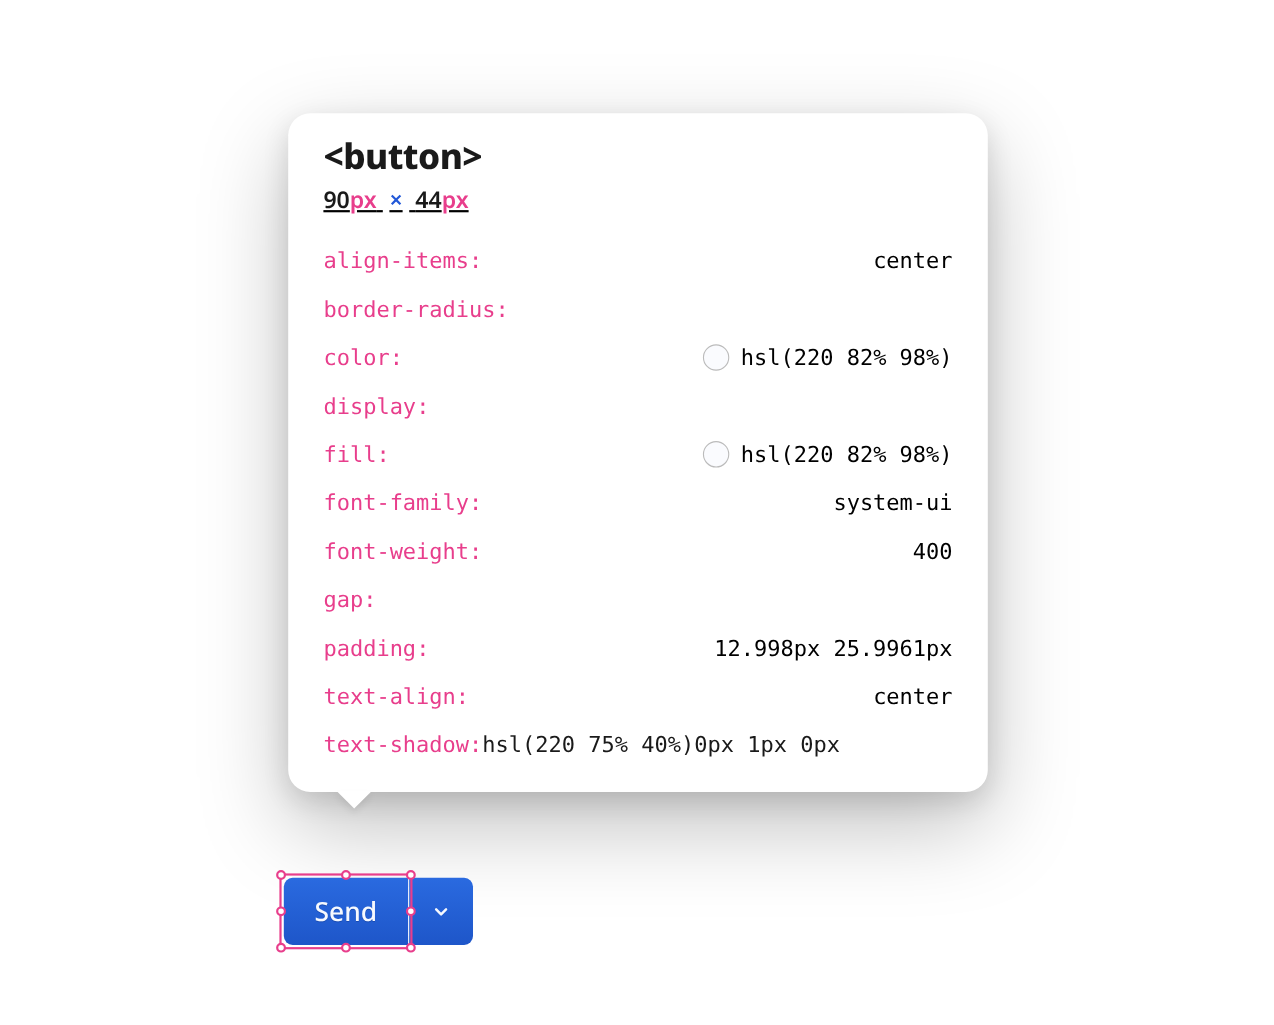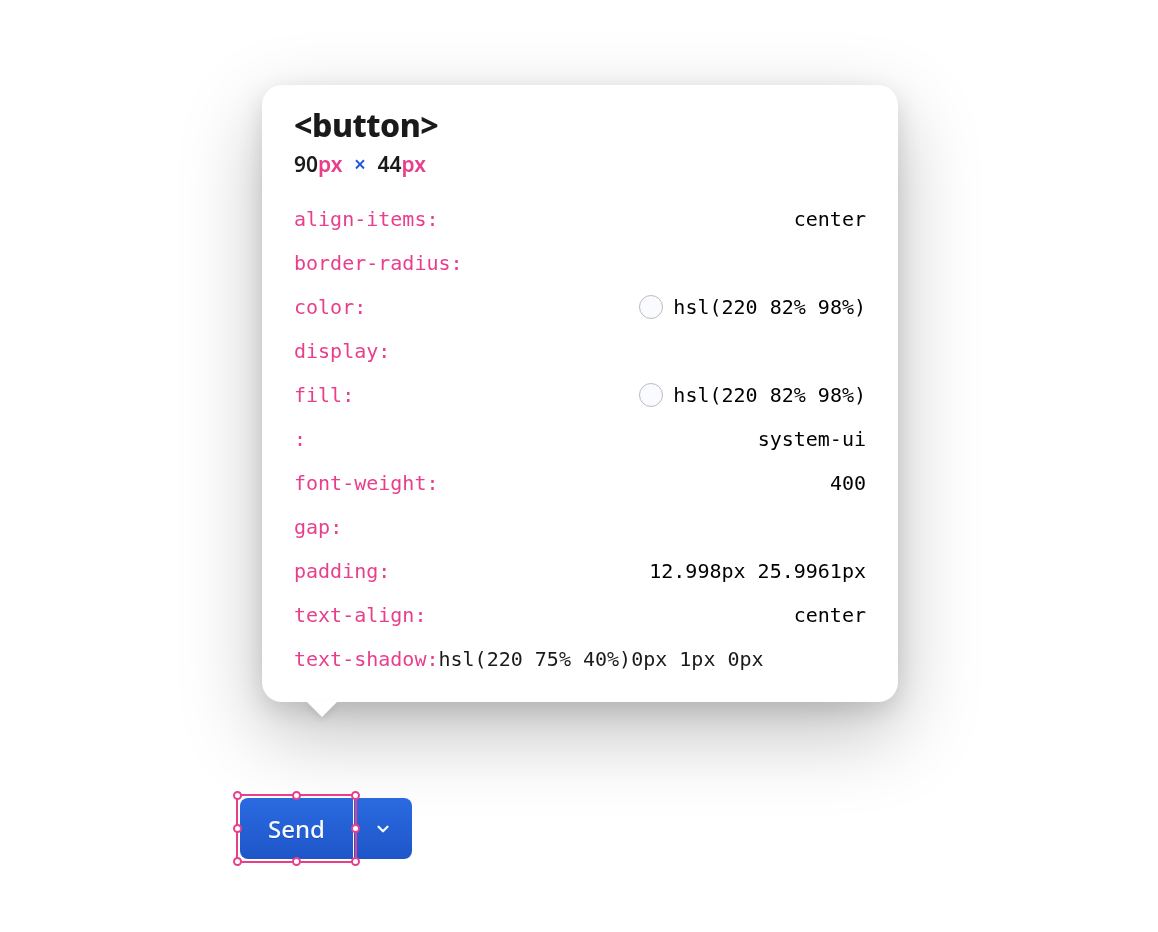--- a/index.html
+++ b/index.html
@@ -12,21 +12,21 @@
       width: 1158px;
       height: 932px;
       background: #ffffff;
       font-family: system-ui, -apple-system, sans-serif;
       position: relative;
     }
 
     .tooltip {
       position: absolute;
       left: 262px;
-      top: 85px;
+      top: 103px;
       width: 636px;
       background: #ffffff;
       border-radius: 20px;
       box-shadow: 0 30px 80px rgba(0,0,0,0.25), 0 8px 24px rgba(0,0,0,0.12);
       padding: 18px 32px 28px 32px;
     }
 
     .tooltip-tail {
       position: absolute;
       left: 44px;
@@ -48,20 +48,21 @@
       font-weight: 800;
       color: #1a1a1a;
       letter-spacing: -0.5px;
     }
 
     .dimensions {
       font-size: 21px;
       font-weight: 600;
       margin-top: 4px;
       margin-bottom: 26px;
+      text-decoration: underline;
     }
 
     .dim-num {
       color: #1a1a1a;
     }
 
     .dim-px {
       color: #e83e8c;
     }
 
@@ -118,21 +119,21 @@
       height: 24px;
       border-radius: 50%;
       border: 1.5px solid #bbb;
       background: #fafbfe;
       vertical-align: middle;
       flex-shrink: 0;
     }
 
     .button-group {
       position: absolute;
-      left: 240px;
+      left: 258px;
       top: 798px;
       display: flex;
     }
 
     .send-button {
       background: linear-gradient(180deg, #2a6ae0 0%, #1e56c9 100%);
       color: hsl(220, 82%, 98%);
       border: none;
       border-radius: 8px 0 0 8px;
       padding: 14px 28px;
@@ -232,20 +233,21 @@
     </div>
     <div class="prop-row">
       <span class="prop-name">fill</span>
         <span class="prop-colon">:</span>
       <span class="prop-value">
         <span class="color-swatch"></span>
         <span>hsl(220 82% 98%)</span>
       </span>
     </div>
     <div class="prop-row">
+      <span class="prop-name">font-family</span>
         <span class="prop-colon">:</span>
       <span class="prop-value">system-ui</span>
     </div>
     <div class="prop-row">
       <span class="prop-name">font-weight</span>
         <span class="prop-colon">:</span>
       <span class="prop-value">400</span>
     </div>
     <div class="prop-row">
       <span class="prop-name">gap</span>

